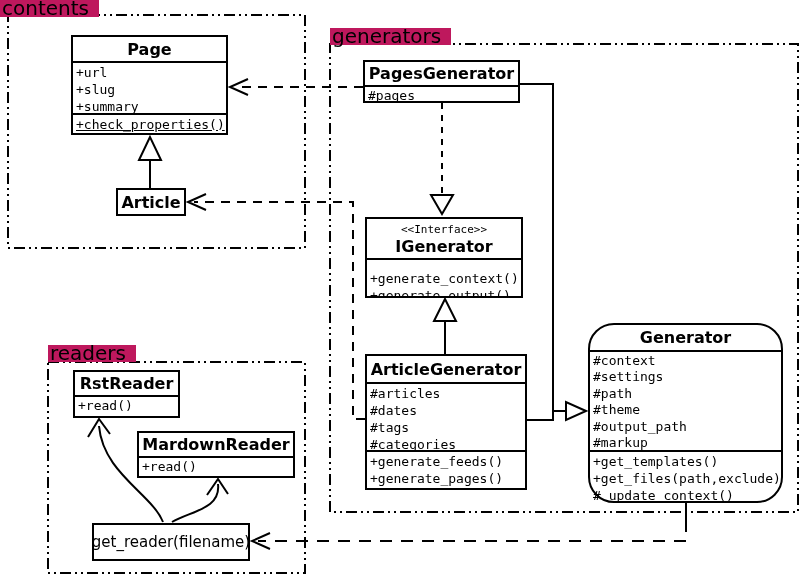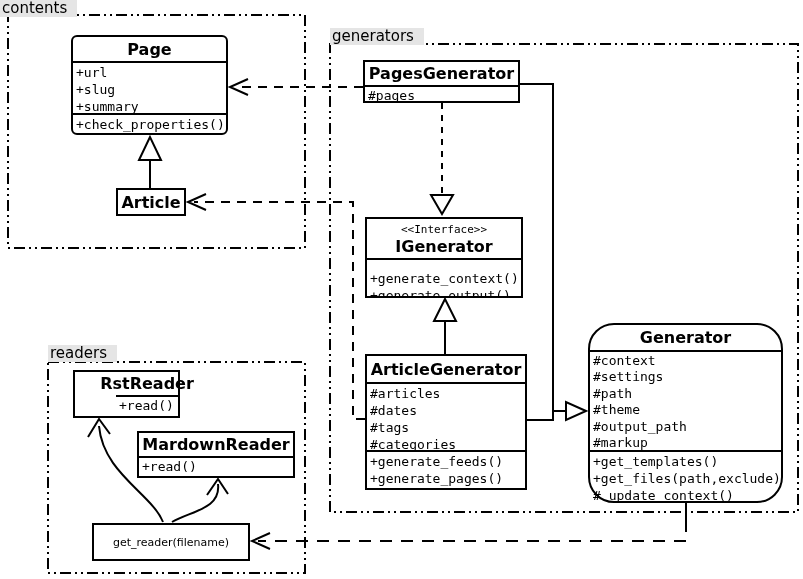--- a/index.html
+++ b/index.html
@@ -6,35 +6,35 @@
   #canvas{position:relative;width:803px;height:579px;background:#fff;overflow:hidden;
           font-family:"DejaVu Sans",sans-serif;color:#000;}
   #wires{position:absolute;left:0;top:0;}
   .solid{stroke:#000;stroke-width:2;fill:none;}
   .dash{stroke:#000;stroke-width:2;fill:none;stroke-dasharray:9 7;}
   .dash2{stroke:#000;stroke-width:2;fill:none;stroke-dasharray:6 6;}
   .dash3{stroke:#000;stroke-width:2;fill:none;stroke-dasharray:12 9;}
   .pkg{fill:none;stroke:#000;stroke-width:2;stroke-dasharray:11 4 2 4 2 4;}
   .tri{fill:#fff;stroke:#000;stroke-width:2;}
   .openhead{fill:none;stroke:#000;stroke-width:2;}
-  .pkg-label{position:absolute;background:#e5e5e5;font-size:15px;line-height:17px;
+  .pkg-label{position:absolute;background:#be185d;font-size:20px;line-height:17px;
              padding:0 10px 0 2px;white-space:nowrap;}
   .cls{position:absolute;background:#fff;border:2px solid #000;box-sizing:border-box;
        display:flex;flex-direction:column;}
   .t{border-bottom:2px solid #000;display:flex;flex-direction:column;align-items:center;
      justify-content:center;font-weight:bold;font-size:16px;flex:none;}
   .t:last-child{border-bottom:none;}
   .st{font-family:"DejaVu Sans Mono",monospace;font-weight:normal;font-size:11px;line-height:15px;}
   .s{border-bottom:2px solid #000;padding:1px 3px 0;overflow:hidden;flex:none;box-sizing:border-box;}
   .s:last-child{border-bottom:none;}
   .m{font-family:"DejaVu Sans Mono",monospace;font-size:13px;line-height:17px;white-space:pre;}
   .tight .m{line-height:16.4px;}
   .snug .m{line-height:15px;}
   .fn{position:absolute;background:#fff;border:2px solid #000;box-sizing:border-box;
-      display:flex;align-items:center;justify-content:center;font-size:11px;}
+      display:flex;align-items:center;justify-content:center;font-size:15px;}
 </style>
 </head>
 <body>
 
 <div id="canvas">
 
   <svg id="wires" width="803" height="579" viewBox="0 0 803 579">
 
     <rect class="pkg" x="8" y="15" width="297" height="233"></rect>
     <rect class="pkg" x="330" y="44" width="468" height="468"></rect>
@@ -85,28 +85,28 @@
     <g>
       <path class="solid" d="M172,522 C191,511 221,509 218,484"></path>
       <polyline class="openhead" points="207,495 218,479 228,494"></polyline>
     </g>
   </svg>
 
   <div class="pkg-label" style="left:0;top:0;">contents</div>
   <div class="pkg-label" style="left:330;top:28px;left:330px;">generators</div>
   <div class="pkg-label" style="left:48px;top:345px;">readers</div>
 
-  <div class="cls" style="left:71px;top:35px;width:157px;height:100px;border-radius:6px;">
+  <div class="cls" style="left:71px;top:35px;width:157px;height:100px;">
     <div class="t" style="height:24px;">Page</div>
     <div class="s" style="height:52px;">
       <div class="m">+url</div>
       <div class="m">+slug</div>
       <div class="m">+summary</div>
     </div>
-    <div class="s" style="flex:1;">
+    <div class="s" style="flex:1;text-decoration:underline;">
       <div class="m">+check_properties()</div>
     </div>
   </div>
 
   <div class="cls" style="left:116px;top:188px;width:70px;height:28px;">
     <div class="t" style="flex:1;">Article</div>
   </div>
 
   <div class="cls" style="left:363px;top:60px;width:157px;height:43px;">
     <div class="t" style="height:23px;">PagesGenerator</div>
@@ -150,21 +150,21 @@
       <div class="m">#output_path</div>
       <div class="m">#markup</div>
     </div>
     <div class="s" style="flex:1;">
       <div class="m">+get_templates()</div>
       <div class="m">+get_files(path,exclude)</div>
       <div class="m">#_update_context()</div>
     </div>
   </div>
 
-  <div class="cls" style="left:73px;top:370px;width:107px;height:48px;padding-left:41px;">
+  <div class="cls" style="left:73px;top:370px;width:107px;height:48px;">
     <div class="t" style="height:23px;">RstReader</div>
     <div class="s snug" style="flex:1;">
       <div class="m">+read()</div>
     </div>
   </div>
 
   <div class="cls" style="left:137px;top:431px;width:158px;height:47px;">
     <div class="t" style="height:23px;">MardownReader</div>
     <div class="s snug" style="flex:1;">
       <div class="m">+read()</div>

